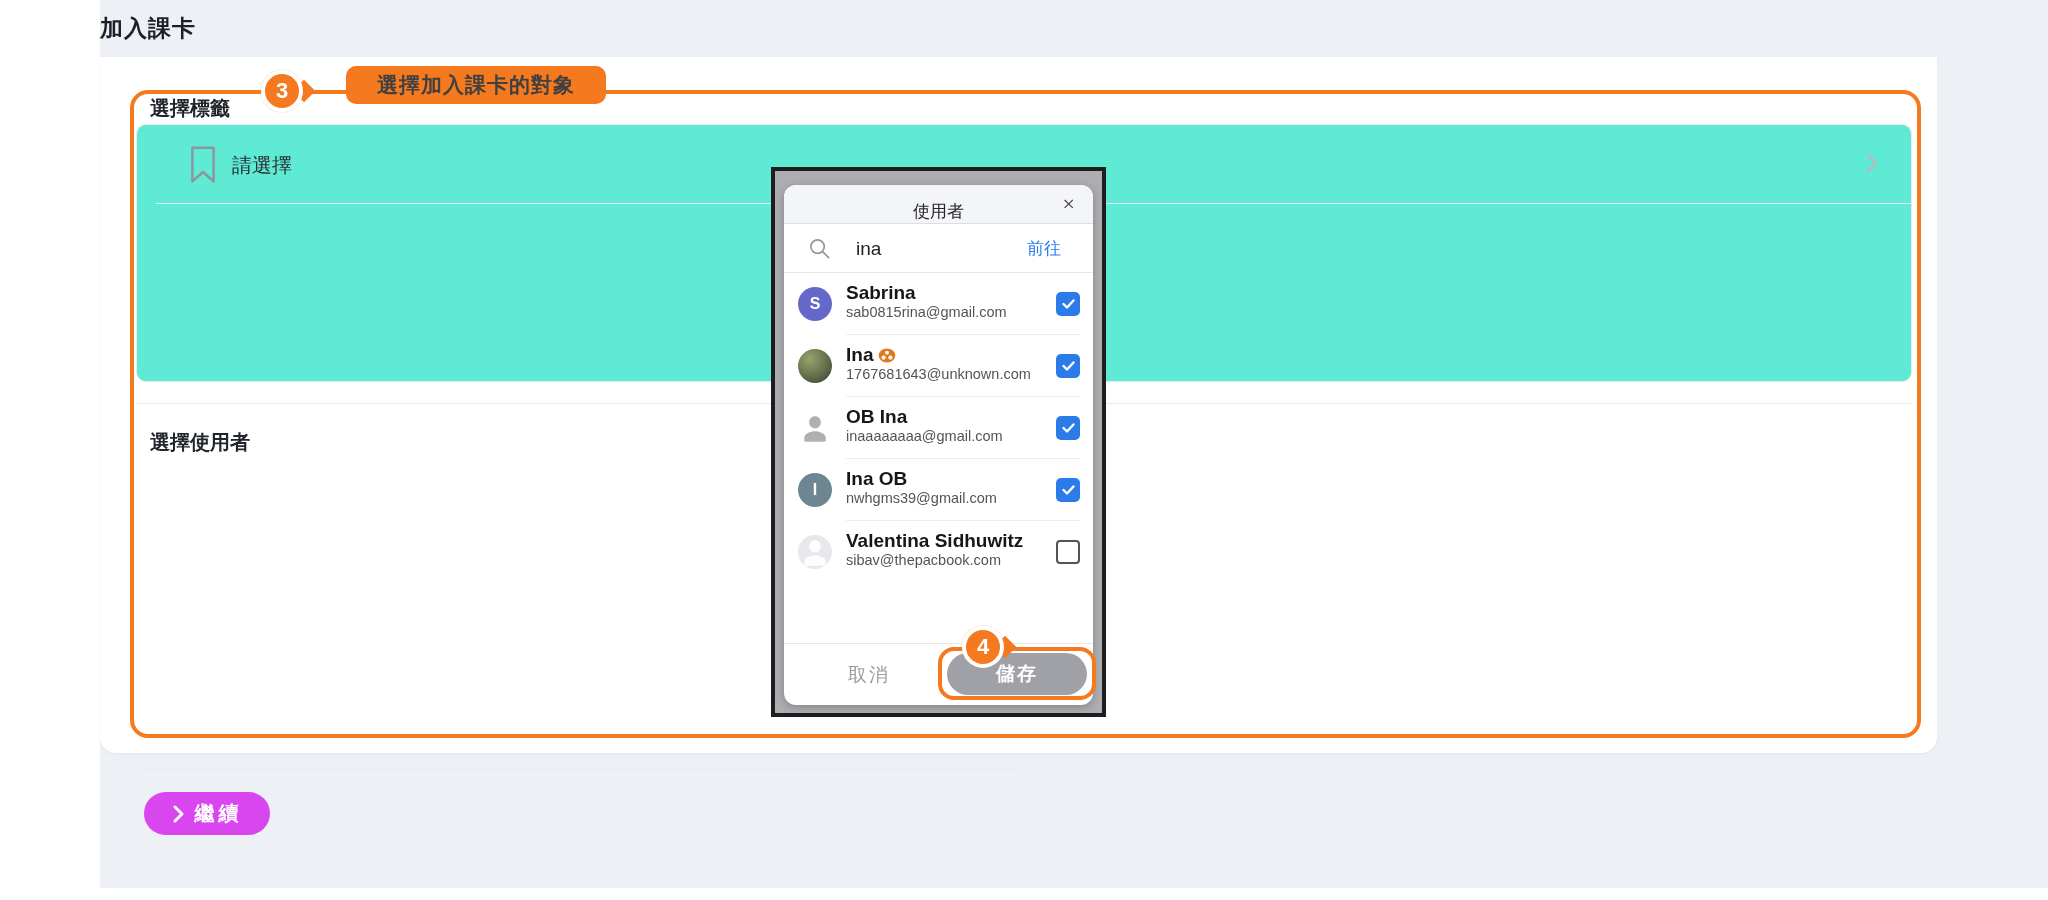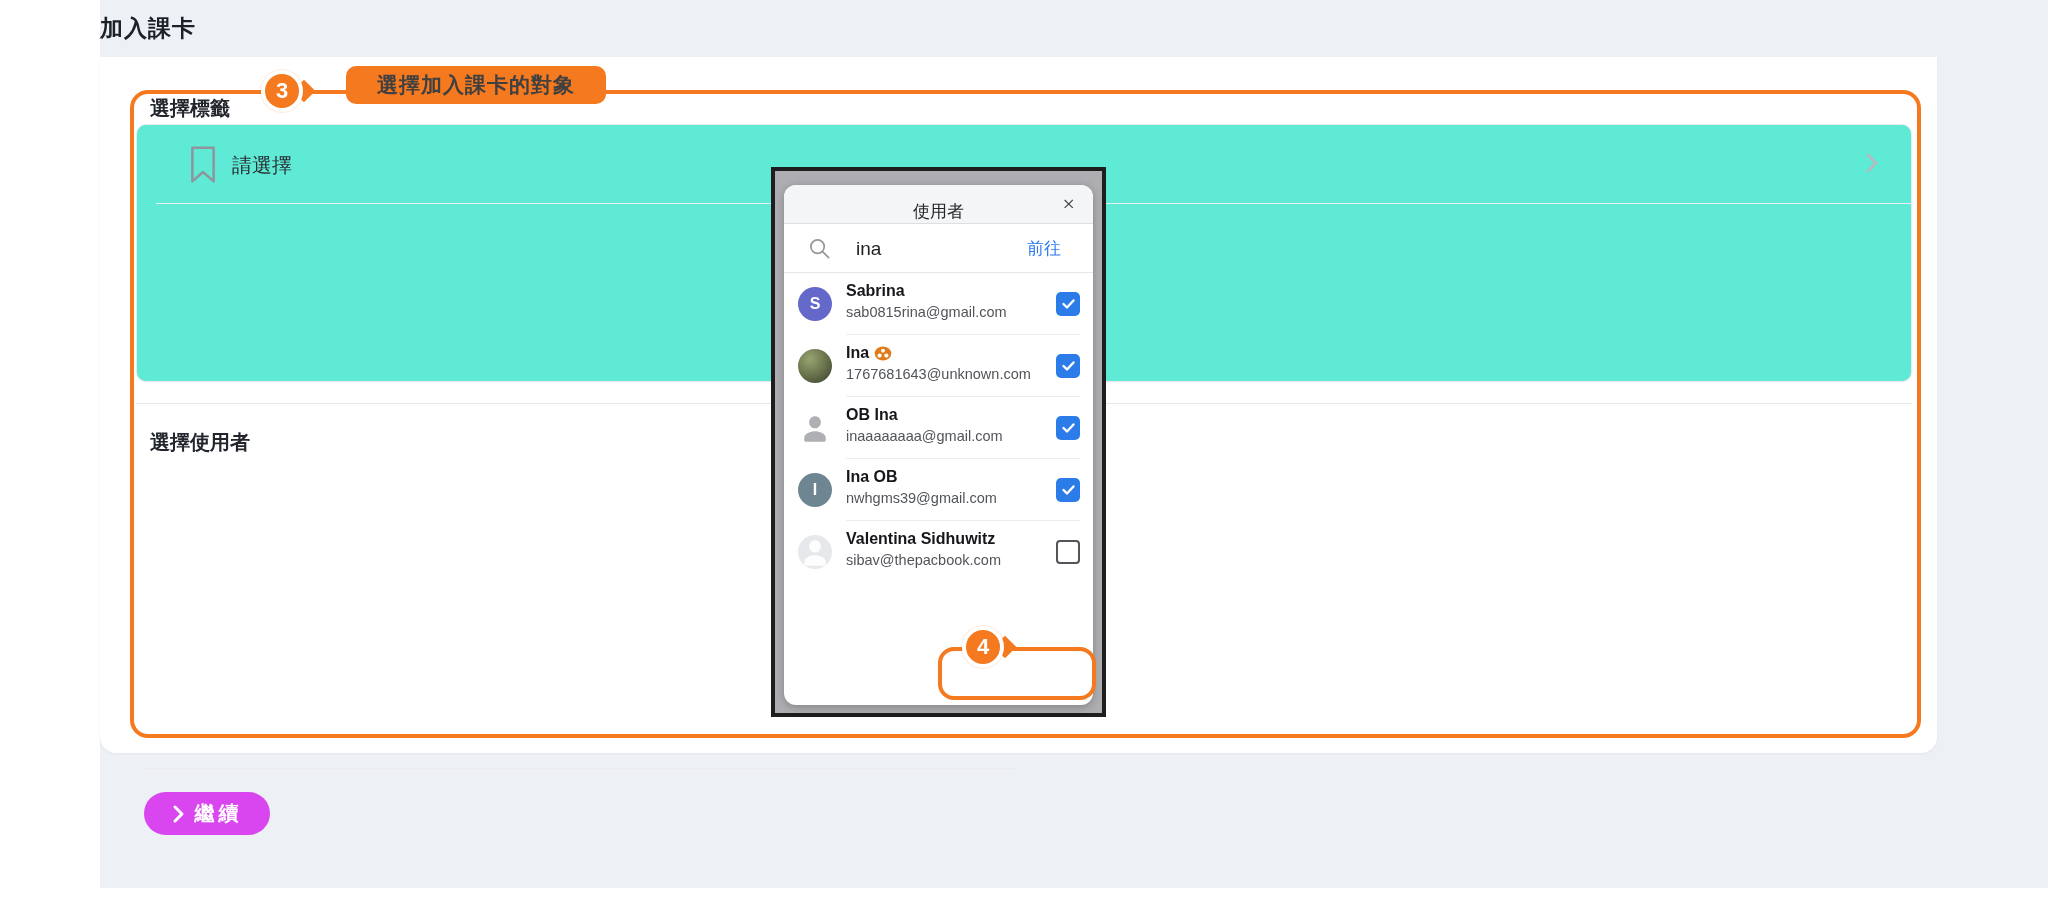--- a/index.html
+++ b/index.html
@@ -47,21 +47,21 @@
   .search-icon{position:absolute;left:24px;top:13px;}
   .search-input{position:absolute;left:70px;top:8px;width:130px;height:32px;border:none;outline:none;font-size:19px;color:#1F1F23;font-family:inherit;background:transparent;}
   .go-link{position:absolute;right:32px;top:50%;transform:translateY(-50%);font-size:17px;color:#2D7CF0;text-decoration:none;cursor:pointer;}
   .user-list{position:relative;}
   .user-row{position:relative;height:62px;}
   .user-row .inset-divider{position:absolute;left:62px;right:13px;bottom:0;height:1px;background:#EDEDF0;}
   .avatar{position:absolute;left:14px;top:14px;width:34px;height:34px;border-radius:50%;display:flex;align-items:center;justify-content:center;color:#fff;font-size:16px;font-weight:bold;overflow:hidden;}
   .avatar.photo{background:radial-gradient(circle at 35% 30%,#97a470 0%,#6d7850 45%,#4a5238 80%,#3a4030 100%);}
   .avatar.sil{background:transparent;}
   .avatar.sil-light{background:#E7E8EB;}
-  .u-name{position:absolute;left:62px;top:9px;font-size:16px;font-weight:bold;color:#17171B;display:flex;align-items:center;gap:5px;}
+  .u-name{position:absolute;left:62px;top:9px;font-size:19px;font-weight:bold;color:#17171B;display:flex;align-items:center;gap:5px;}
   .u-email{position:absolute;left:62px;top:31px;font-size:14.5px;color:#515459;}
   .checkbox{position:absolute;left:272px;top:19px;width:24px;height:24px;box-sizing:border-box;cursor:pointer;display:flex;align-items:center;justify-content:center;}
   .checkbox.checked{background:#2B7CE9;border-radius:5px;}
   .checkbox.unchecked{background:#fff;border:2px solid #54555A;border-radius:4px;}
   .modal-footer{position:absolute;left:0;right:0;top:458px;height:62px;border-top:1px solid #E8E8EB;}
   .cancel-btn{position:absolute;left:58px;top:50%;transform:translateY(-50%);background:none;border:none;font-size:19px;color:#9B9CA3;cursor:pointer;font-family:inherit;letter-spacing:2px;}
   .save-btn{position:absolute;left:163px;top:9px;width:140px;height:42px;border:none;border-radius:21px;background:#A0A1A7;color:#fff;font-size:19px;font-weight:bold;cursor:pointer;font-family:inherit;letter-spacing:2px;}
 </style>
 </head>
 <body>
@@ -189,20 +189,24 @@
               <span class="avatar sil-light">
                 <svg width="30" height="30" viewBox="0 0 24 24">
                   <path d="M12 12.2c2.6 0 4.7-2.2 4.7-4.9S14.6 2.5 12 2.5 7.3 4.6 7.3 7.3 9.4 12.2 12 12.2zm0 2.3c-3.5 0-8.6 1.8-8.6 5.3V23h17.2v-3.2c0-3.5-5.1-5.3-8.6-5.3z" fill="#FDFDFE"></path>
                 </svg>
               </span>
               <div class="u-name">Valentina Sidhuwitz</div>
               <div class="u-email">sibav@thepacbook.com</div>
               <span class="checkbox unchecked"></span>
             </div>
           </div>
+        <div class="modal-footer">
+          <button class="cancel-btn">取消</button>
+          <button class="save-btn">儲存</button>
+        </div>
       </div>
     </div>
 
     <div class="save-annot"></div>
     <div class="tail tail4"></div>
     <div class="num-circle circle4">4</div>
 
   </div>
 </div>
 

